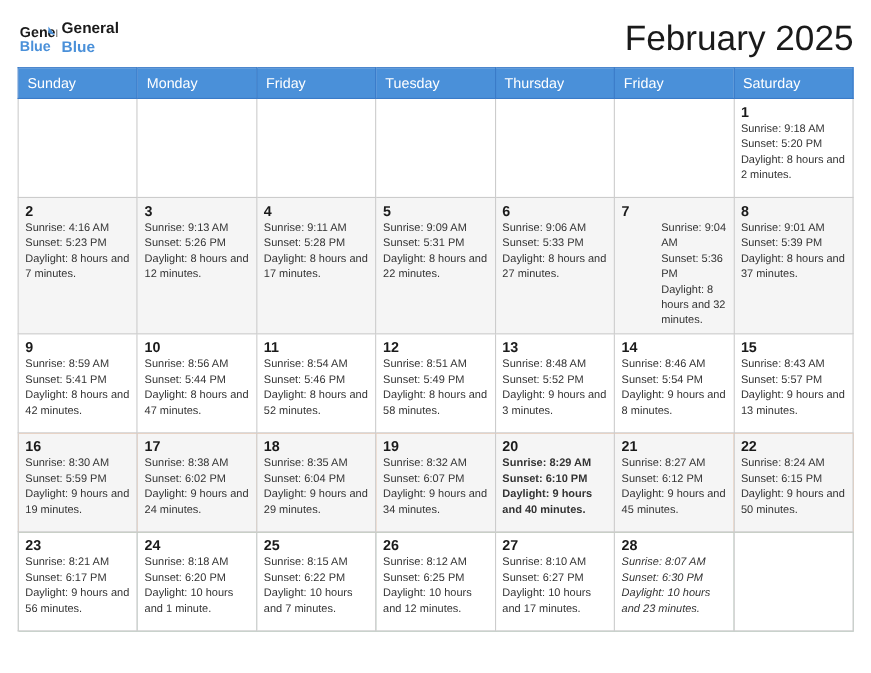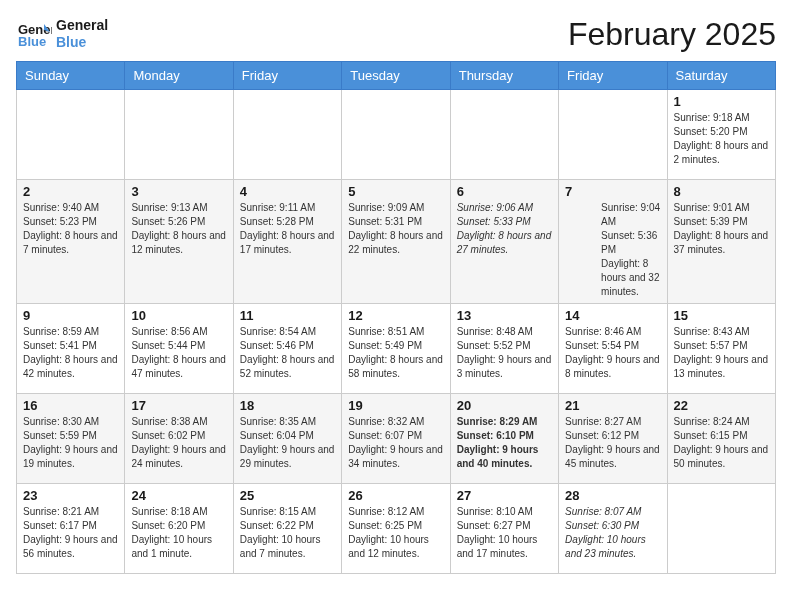--- a/index.html
+++ b/index.html
@@ -117,21 +117,21 @@
         <td>
           <span class="day-number">1</span>
           <div class="day-info" style="white-space: pre-line;">Sunrise: 9:18 AM
 Sunset: 5:20 PM
 Daylight: 8 hours and 2 minutes.</div>
         </td>
       </tr>
       <tr style="background: rgb(245, 245, 245);">
         <td style="background: rgb(245, 245, 245);">
           <span class="day-number">2</span>
-          <div class="day-info" style="white-space: pre-line;">Sunrise: 9:40 AM
+          <div class="day-info" style="white-space: pre-line;">Sunrise: 4:16 AM
 Sunset: 5:23 PM
 Daylight: 8 hours and 7 minutes.</div>
         </td>
         <td style="background: rgb(245, 245, 245);">
           <span class="day-number">3</span>
           <div class="day-info" style="white-space: pre-line;">Sunrise: 9:13 AM
 Sunset: 5:26 PM
 Daylight: 8 hours and 12 minutes.</div>
         </td>
         <td style="background: rgb(245, 245, 245);">
@@ -141,21 +141,21 @@
 Daylight: 8 hours and 17 minutes.</div>
         </td>
         <td style="background: rgb(245, 245, 245);">
           <span class="day-number">5</span>
           <div class="day-info" style="white-space: pre-line;">Sunrise: 9:09 AM
 Sunset: 5:31 PM
 Daylight: 8 hours and 22 minutes.</div>
         </td>
         <td style="background: rgb(245, 245, 245);">
           <span class="day-number">6</span>
-          <div class="day-info" style="white-space: pre-line; font-style: italic;">Sunrise: 9:06 AM
+          <div class="day-info" style="white-space: pre-line;">Sunrise: 9:06 AM
 Sunset: 5:33 PM
 Daylight: 8 hours and 27 minutes.</div>
         </td>
         <td style="background: rgb(245, 245, 245);">
           <span class="day-number">7</span>
           <div class="day-info" style="white-space: pre-line; margin-left: 36px;">Sunrise: 9:04 AM
 Sunset: 5:36 PM
 Daylight: 8 hours and 32 minutes.</div>
         </td>
         <td style="background: rgb(245, 245, 245);">

